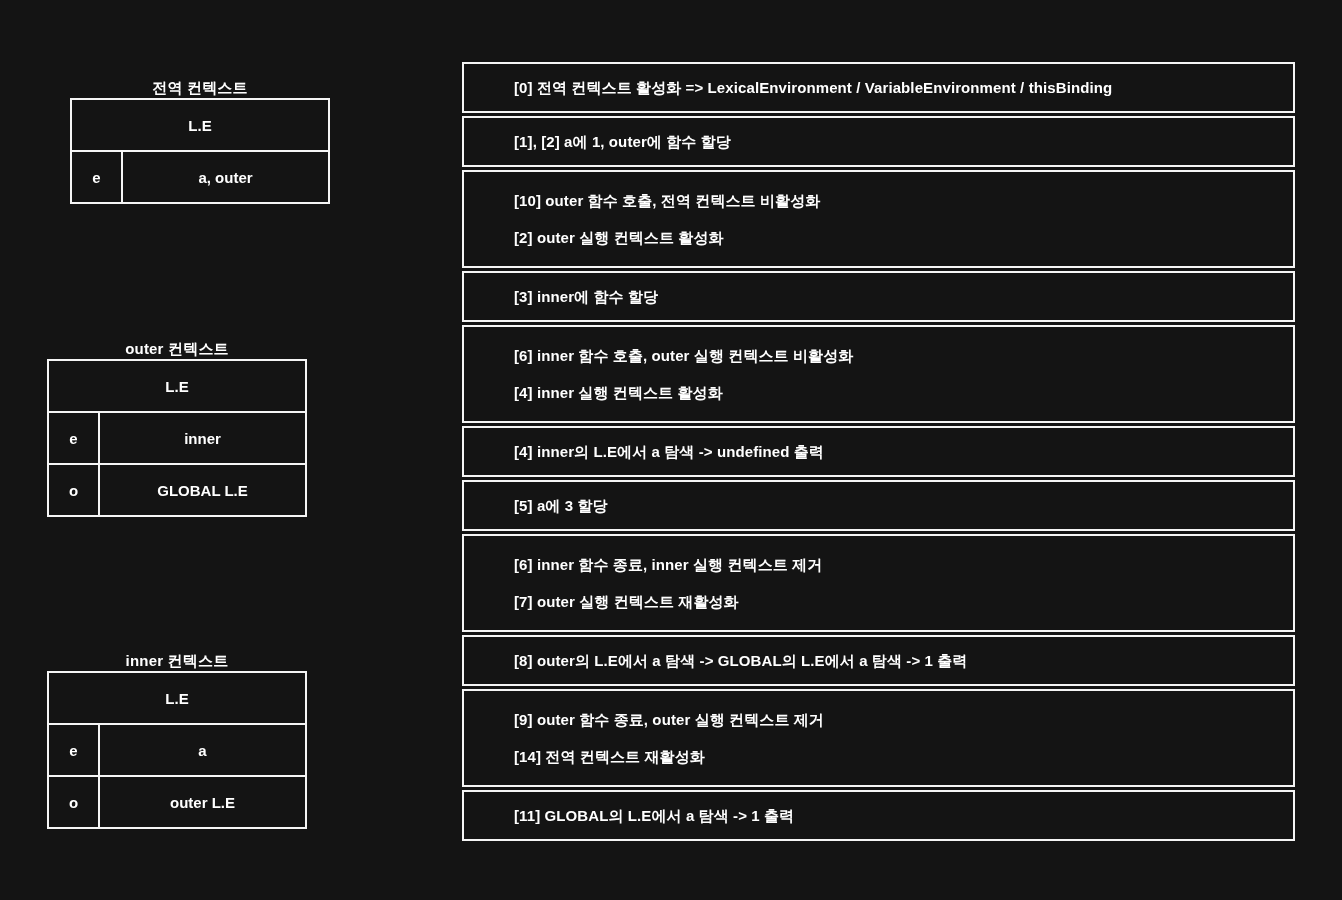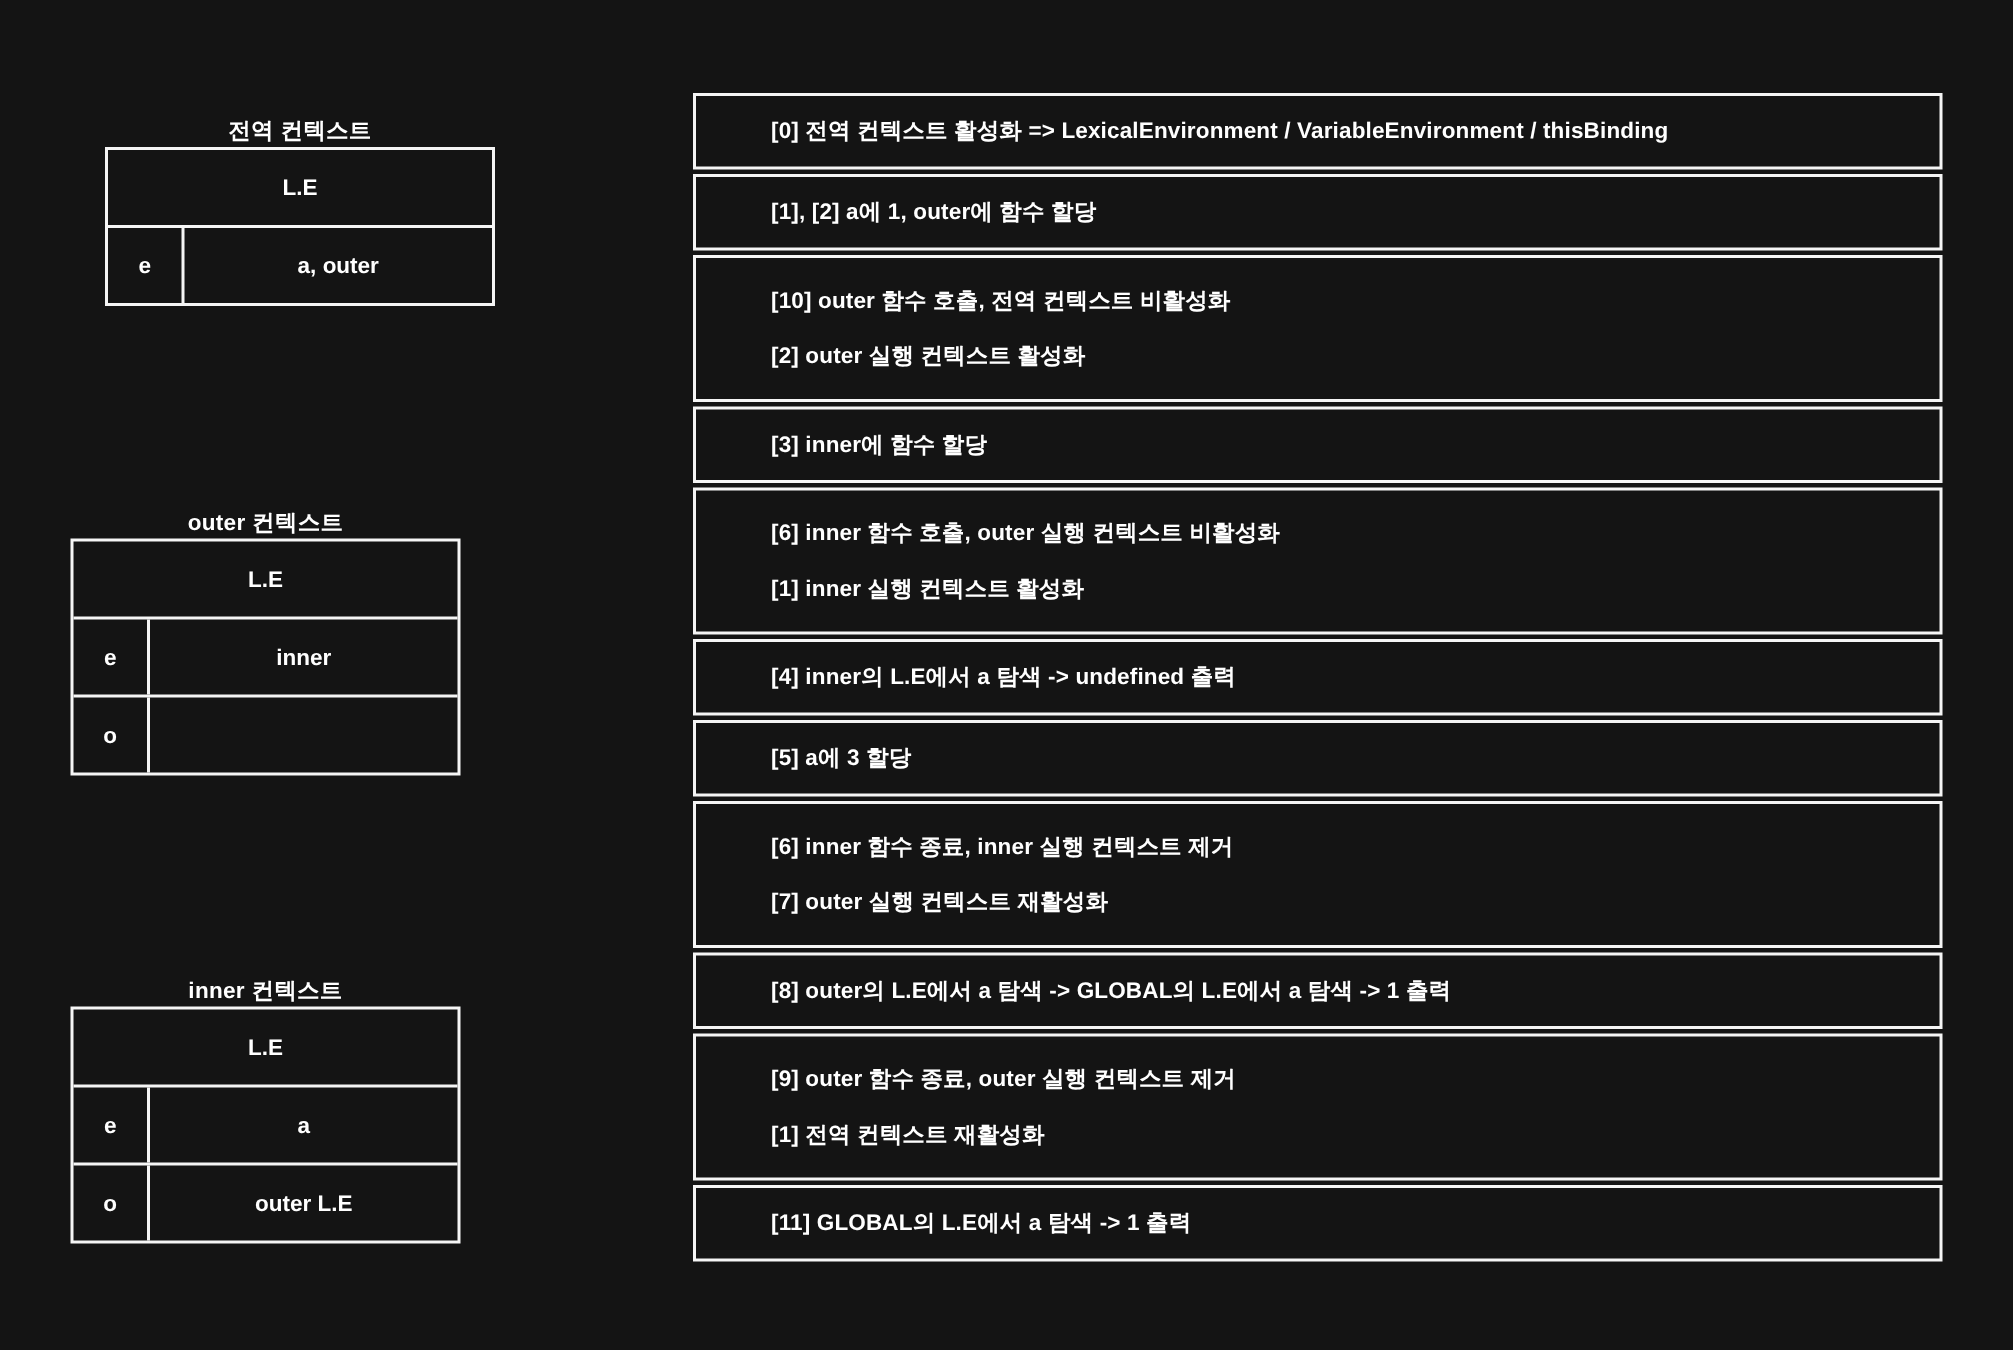--- a/index.html
+++ b/index.html
@@ -122,20 +122,21 @@
   <div class="ctx ctx-1">
     <div class="ctx-title">outer 컨텍스트</div>
     <div class="ctx-table">
       <div class="ctx-header">L.E</div>
       <div class="ctx-row">
         <div class="ctx-key">e</div>
         <div class="ctx-val">inner</div>
       </div>
       <div class="ctx-row">
         <div class="ctx-key">o</div>
+        <div class="ctx-val">GLOBAL L.E</div>
       </div>
     </div>
   </div>
 
   <div class="ctx ctx-2">
     <div class="ctx-title">inner 컨텍스트</div>
     <div class="ctx-table">
       <div class="ctx-header">L.E</div>
       <div class="ctx-row">
         <div class="ctx-key">e</div>
@@ -157,37 +158,37 @@
     </div>
     <div class="step double">
       <span class="line">[10] outer 함수 호출, 전역 컨텍스트 비활성화</span>
       <span class="line">[2] outer 실행 컨텍스트 활성화</span>
     </div>
     <div class="step single">
       <span class="line">[3] inner에 함수 할당</span>
     </div>
     <div class="step double">
       <span class="line">[6] inner 함수 호출, outer 실행 컨텍스트 비활성화</span>
-      <span class="line">[1] inner 실행 컨텍스트 활성화</span>
+      <span class="line">[4] inner 실행 컨텍스트 활성화</span>
     </div>
     <div class="step single">
       <span class="line">[4] inner의 L.E에서 a 탐색 -&gt; undefined 출력</span>
     </div>
     <div class="step single">
       <span class="line">[5] a에 3 할당</span>
     </div>
     <div class="step double">
       <span class="line">[6] inner 함수 종료, inner 실행 컨텍스트 제거</span>
       <span class="line">[7] outer 실행 컨텍스트 재활성화</span>
     </div>
     <div class="step single">
       <span class="line">[8] outer의 L.E에서 a 탐색 -&gt; GLOBAL의 L.E에서 a 탐색 -&gt; 1 출력</span>
     </div>
     <div class="step double">
       <span class="line">[9] outer 함수 종료, outer 실행 컨텍스트 제거</span>
-      <span class="line">[1] 전역 컨텍스트 재활성화</span>
+      <span class="line">[14] 전역 컨텍스트 재활성화</span>
     </div>
     <div class="step single">
       <span class="line">[11] GLOBAL의 L.E에서 a 탐색 -&gt; 1 출력</span>
     </div>
   </div>
 
 </div>
 
 </body></html>

